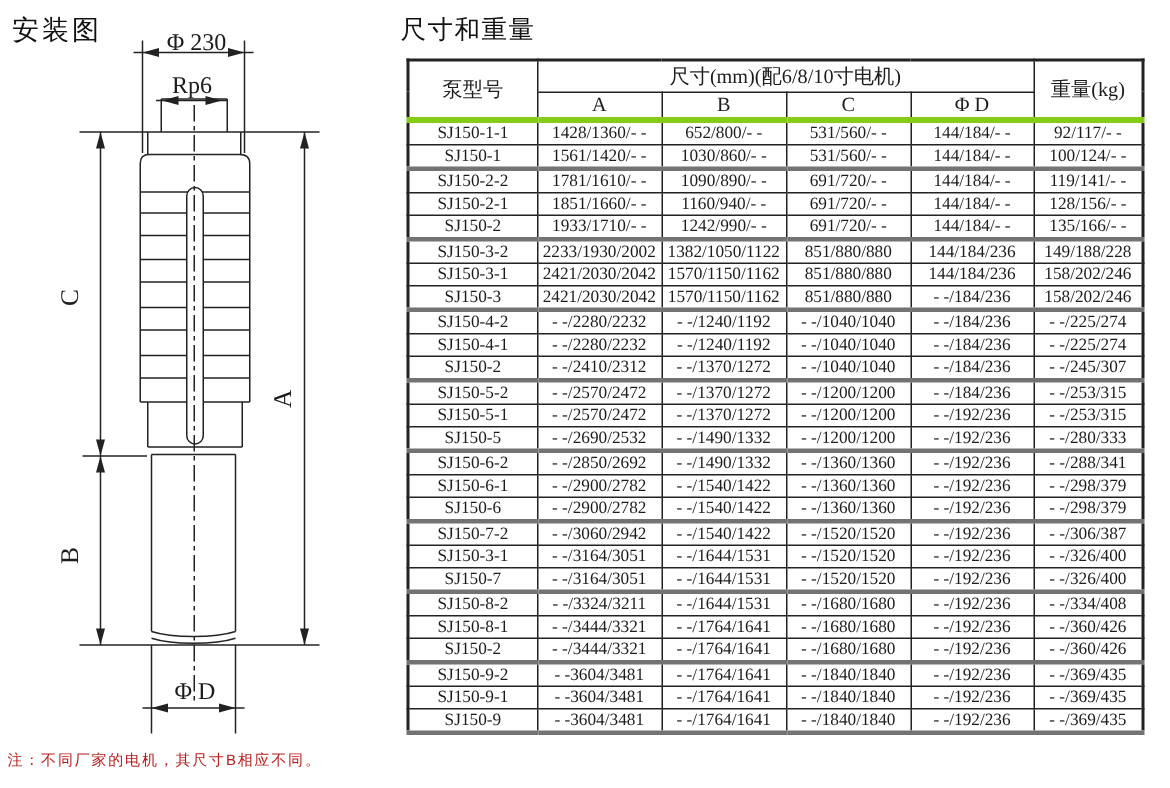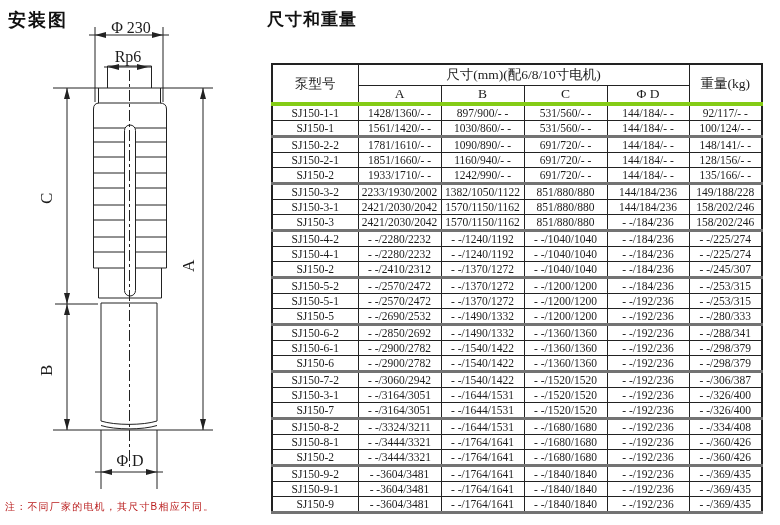--- a/index.html
+++ b/index.html
@@ -4,38 +4,37 @@
 <style>
   * { box-sizing: border-box; }
   html,body { margin:0; padding:0; }
   body {
     width:780px; height:525px; position:relative; overflow:hidden;
     background:#ffffff; color:#1c1c1c;
     font-family:"Liberation Serif", serif;
   }
   .section-title {
     position:absolute; font-family:"Liberation Sans", sans-serif;
-    font-weight:bold; color:#111;
+    font-weight:normal; color:#111;
   }
   #diagram-title { left:8px; top:8px; font-size:18px; letter-spacing:2px; }
   #table-title  { left:267px; top:8px; font-size:17px; letter-spacing:1px;text-align:right; }
 
   #diagram-svg { position:absolute; left:0; top:0; }
 
   #note {
     position:absolute; left:5px; top:500px; width:280px;
     font-size:10px; letter-spacing:1.2px; color:#b91c1c;
     font-family:"Liberation Sans", sans-serif;
   }
 
   table.spec {
     position:absolute; left:271px; top:39px; width:490px;
     border-collapse:collapse; table-layout:fixed;
     border:2px solid #222;
-    margin-top:24px;
   }
   table.spec th, table.spec td {
     border:1px solid #222; padding:0 1px; text-align:center;
     font-weight:normal; overflow:hidden; white-space:nowrap;
   }
   table.spec th { font-size:13.5px; color:#1c1c1c; }
   table.spec thead tr.hr1 th { height:21px; }
   table.spec thead tr.hr2 th { height:19px; }
   table.spec tbody td { font-size:11.5px; height:14px; line-height:14px; }
   table.spec tbody tr:first-child td { border-top:4px solid #84cc16; }
@@ -152,40 +151,40 @@
       <th>A</th>
       <th>B</th>
       <th>C</th>
       <th>Φ D</th>
     </tr>
   </thead>
   <tbody>
       <tr>
         <td>SJ150-1-1</td>
         <td>1428/1360/- -</td>
-        <td>897/900/- -</td>
+        <td>652/800/- -</td>
         <td>531/560/- -</td>
         <td>144/184/- -</td>
         <td>92/117/- -</td>
       </tr>
       <tr class="group-end">
         <td>SJ150-1</td>
         <td>1561/1420/- -</td>
         <td>1030/860/- -</td>
         <td>531/560/- -</td>
         <td>144/184/- -</td>
         <td>100/124/- -</td>
       </tr>
       <tr>
         <td>SJ150-2-2</td>
         <td>1781/1610/- -</td>
         <td>1090/890/- -</td>
         <td>691/720/- -</td>
         <td>144/184/- -</td>
-        <td>148/141/- -</td>
+        <td>119/141/- -</td>
       </tr>
       <tr>
         <td>SJ150-2-1</td>
         <td>1851/1660/- -</td>
         <td>1160/940/- -</td>
         <td>691/720/- -</td>
         <td>144/184/- -</td>
         <td>128/156/- -</td>
       </tr>
       <tr class="group-end">

